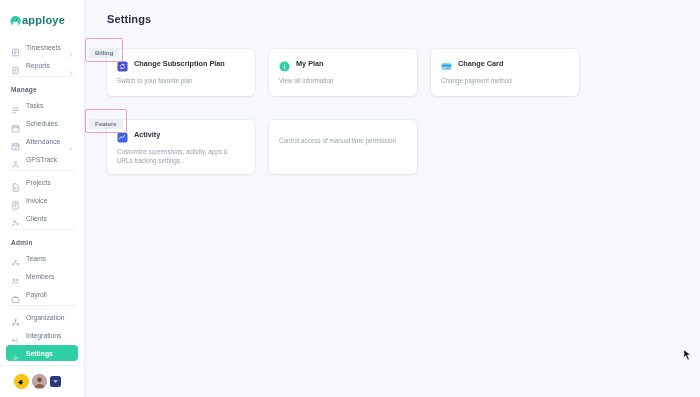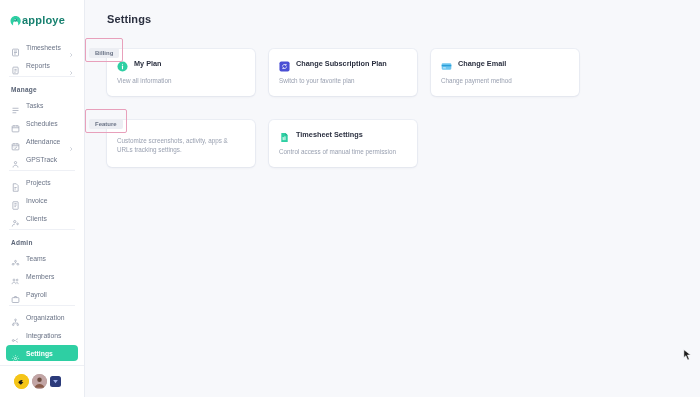--- a/index.html
+++ b/index.html
@@ -332,83 +332,81 @@
     <div class="section section-wrap">
       <div class="badge-box">
         <span class="badge-pill">Billing</span>
       </div>
       <div class="card-row">
 
         <div class="card">
           <div class="card-head">
             <span class="card-ico">
               <svg viewBox="0 0 24 24" width="11" height="11">
+                  <rect x="1" y="1" width="22" height="22" rx="4" fill="#4a4fd4"></rect>
+                  <path d="M7.5 12a4.5 4.5 0 017.6-3.2M16.5 12a4.5 4.5 0 01-7.6 3.2" stroke="#fff" stroke-width="1.7" fill="none"></path>
+                  <path d="M15.6 6.3v2.8h-2.8M8.4 17.7v-2.8h2.8" stroke="#fff" stroke-width="1.6" fill="none"></path>
+                </svg>
+            </span>
+            <span class="card-title">Change Subscription Plan</span>
+          </div>
+          <div class="card-sub">Switch to your favorite plan</div>
+        </div>
+
+        <div class="card">
+          <div class="card-head">
+            <span class="card-ico">
+              <svg viewBox="0 0 24 24" width="11" height="11">
                   <circle cx="12" cy="12" r="11" fill="#2ecfa3"></circle>
                   <rect x="10.8" y="6" width="2.4" height="2.4" rx="1.2" fill="#fff"></rect>
                   <rect x="10.8" y="10" width="2.4" height="8" rx="1.2" fill="#fff"></rect>
                 </svg>
             </span>
             <span class="card-title">My Plan</span>
           </div>
           <div class="card-sub">View all information</div>
-        </div>
-
-        <div class="card">
-          <div class="card-head">
-            <span class="card-ico">
-              <svg viewBox="0 0 24 24" width="11" height="11">
-                  <rect x="1" y="1" width="22" height="22" rx="4" fill="#4a4fd4"></rect>
-                  <path d="M7.5 12a4.5 4.5 0 017.6-3.2M16.5 12a4.5 4.5 0 01-7.6 3.2" stroke="#fff" stroke-width="1.7" fill="none"></path>
-                  <path d="M15.6 6.3v2.8h-2.8M8.4 17.7v-2.8h2.8" stroke="#fff" stroke-width="1.6" fill="none"></path>
-                </svg>
-            </span>
-            <span class="card-title">Change Subscription Plan</span>
-          </div>
-          <div class="card-sub">Switch to your favorite plan</div>
         </div>
 
         <div class="card">
           <div class="card-head">
             <span class="card-ico">
               <svg viewBox="0 0 24 24" width="11" height="11">
                   <rect x="1.5" y="5" width="21" height="14" rx="2.4" fill="#6ec6f0"></rect>
                   <rect x="1.5" y="8.6" width="21" height="3" fill="#2b9fd8"></rect>
                   <rect x="4" y="14" width="7" height="2" rx="1" fill="#ffffff" opacity=".85"></rect>
                 </svg>
             </span>
-            <span class="card-title">Change Email</span>
+            <span class="card-title">Change Card</span>
           </div>
           <div class="card-sub">Change payment method</div>
         </div>
       </div>
     </div>
 
     <div class="section section-wrap">
       <div class="badge-box">
         <span class="badge-pill">Feature</span>
       </div>
       <div class="card-row">
-
-        <div class="card">
-          <div class="card-sub">Customize screenshots, activity, apps &amp; URLs tracking settings.</div>
-        </div>
-
 
         <div class="card">
           <div class="card-head">
             <span class="card-ico">
               <svg viewBox="0 0 24 24" width="11" height="11">
-                  <path d="M5 2h9l5 5v15H5z" fill="#2ecfa3"></path>
-                  <path d="M14 2l5 5h-5z" fill="#1fa889"></path>
-                  <rect x="8" y="11" width="2.2" height="7" rx="1" fill="#fff"></rect>
-                  <rect x="11.9" y="9" width="2.2" height="9" rx="1" fill="#fff"></rect>
+                  <rect x="1" y="1" width="22" height="22" rx="5" fill="#3b63e8"></rect>
+                  <path d="M5 15l4-5 3.5 3 4-6" stroke="#fff" stroke-width="1.9" fill="none" stroke-linecap="round" stroke-linejoin="round"></path>
                 </svg>
             </span>
-            <span class="card-title">Timesheet Settings</span>
+            <span class="card-title">Activity</span>
           </div>
+          <div class="card-sub">Customize screenshots, activity, apps &amp; URLs tracking settings.</div>
+        </div>
+
+
+        <div class="card">
           <div class="card-sub">Control access of manual time permission</div>
         </div>
       </div>
     </div>
 
 
     <span class="cursor">
       <svg viewBox="0 0 12 18" width="9" height="13">
         <path d="M1 1l9.2 7.2H5.9l2.5 6.1-2.1.9L3.8 9.2 1 11.8z" fill="#1b1b1b" stroke="#ffffff" stroke-width=".7"></path>
       </svg>

